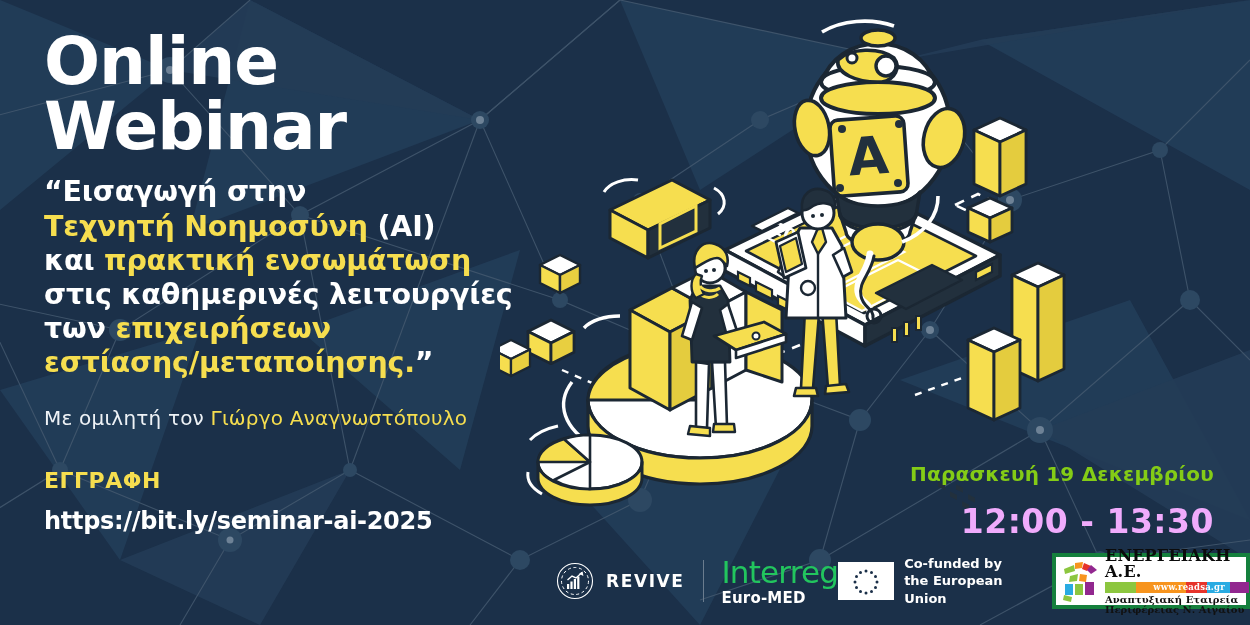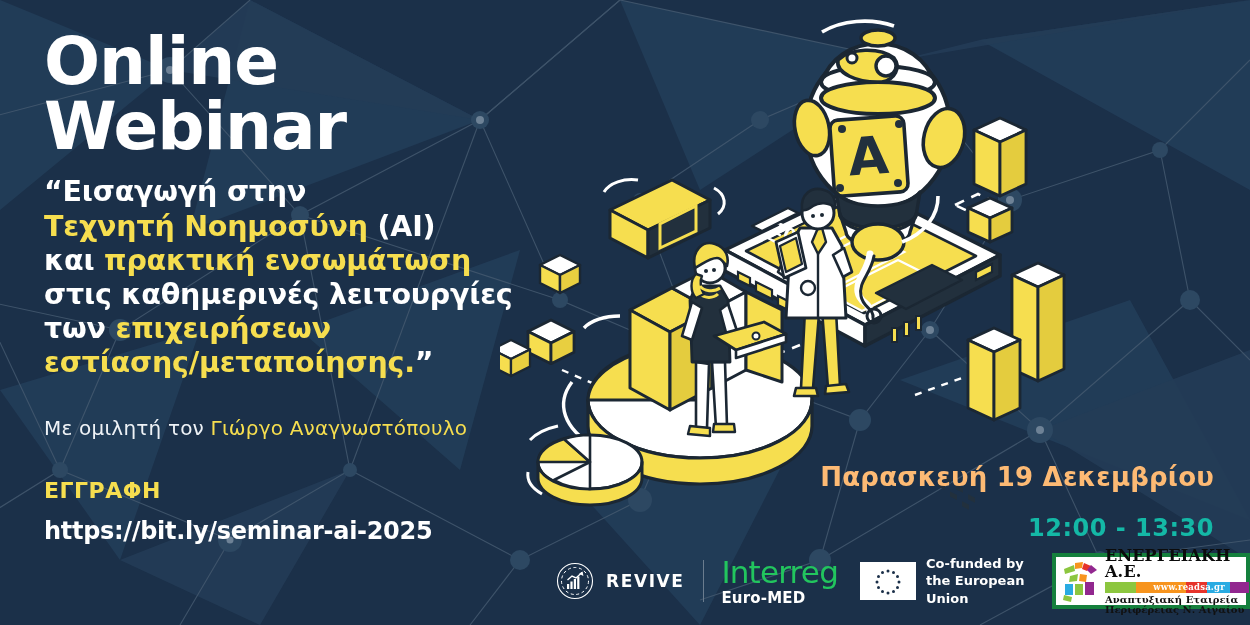--- a/index.html
+++ b/index.html
@@ -41,21 +41,21 @@
   #subtitle {
     margin-top: 16px;
     font-size: 28.5px;
     line-height: 1.20;
     font-weight: bold;
     color: #ffffff;
     letter-spacing: -0.2px;
   }
   .hl { color: #f6de4f; }
   #speaker {
-    margin-top: 36px;
+    margin-top: 26px;
     font-size: 20px;
     font-weight: normal;
     color: #eef2f6;
     letter-spacing: 0.2px;
   }
   #register-label {
     margin-top: 38px;
     font-size: 22px;
     font-weight: bold;
     color: #f6de4f;
@@ -69,30 +69,30 @@
     letter-spacing: -0.3px;
   }
   
   #datetime {
     position: absolute;
     right: 36px;
     top: 462px;
     text-align: right;
   }
   #date-text {
-    font-size: 26px;
-    font-weight: bold;
-    color: #fdba74;
+    font-size: 20px;
+    font-weight: bold;
+    color: #84cc16;
     letter-spacing: 0.2px;
   }
   #time-text {
-    margin-top: 22px;
-    font-size: 24px;
-    font-weight: bold;
-    color: #14b8a6;
+    margin-top: 16px;
+    font-size: 33px;
+    font-weight: bold;
+    color: #f0abfc;
     letter-spacing: 0.5px;
   }
   
   #logo-bar {
     position: absolute;
     left: 556px;
     bottom: 12px;
     height: 64px;
     display: flex;
     align-items: center;
@@ -128,21 +128,20 @@
     margin-top: 3px;
     font-size: 15px;
     font-weight: bold;
     color: #ffffff;
     letter-spacing: 0.2px;
   }
   #eu-block {
     display: flex;
     align-items: center;
     gap: 10px;
-    margin-left: 22px;
   }
   #eu-flag {
     width: 56px;
     height: 38px;
     background: #ffffff;
     position: relative;
   }
   #eu-text {
     font-size: 13px;
     font-weight: bold;

